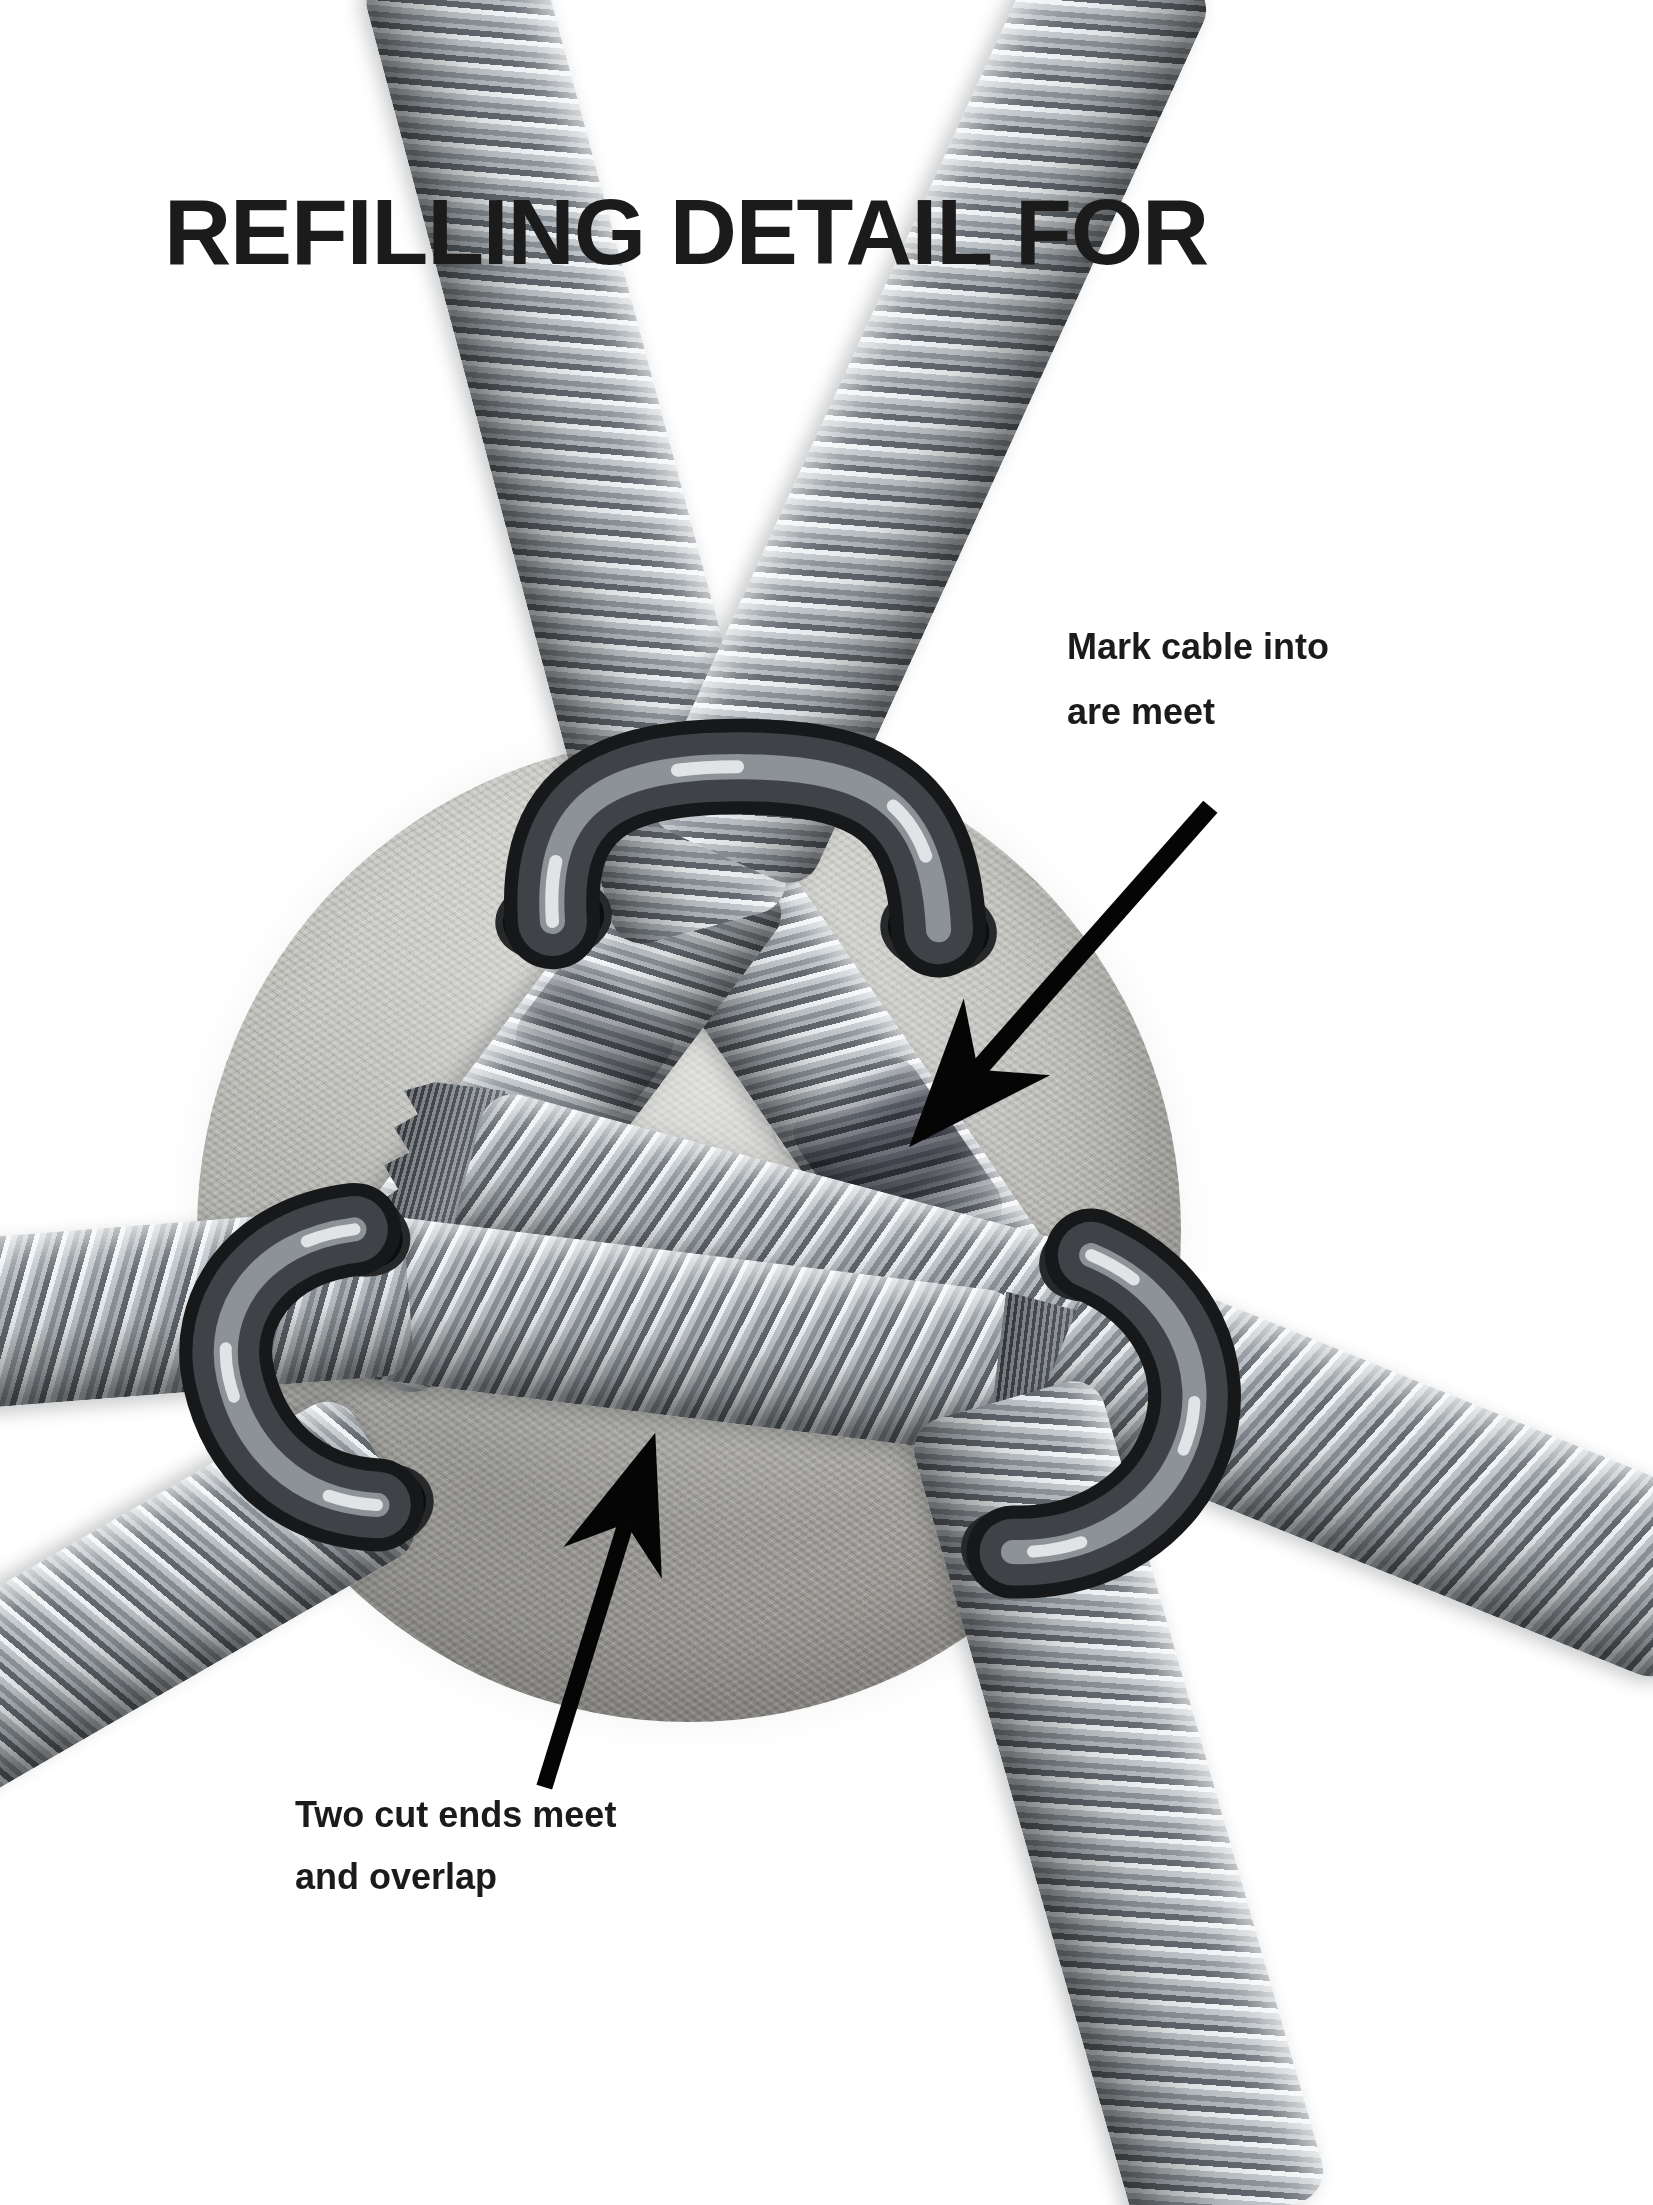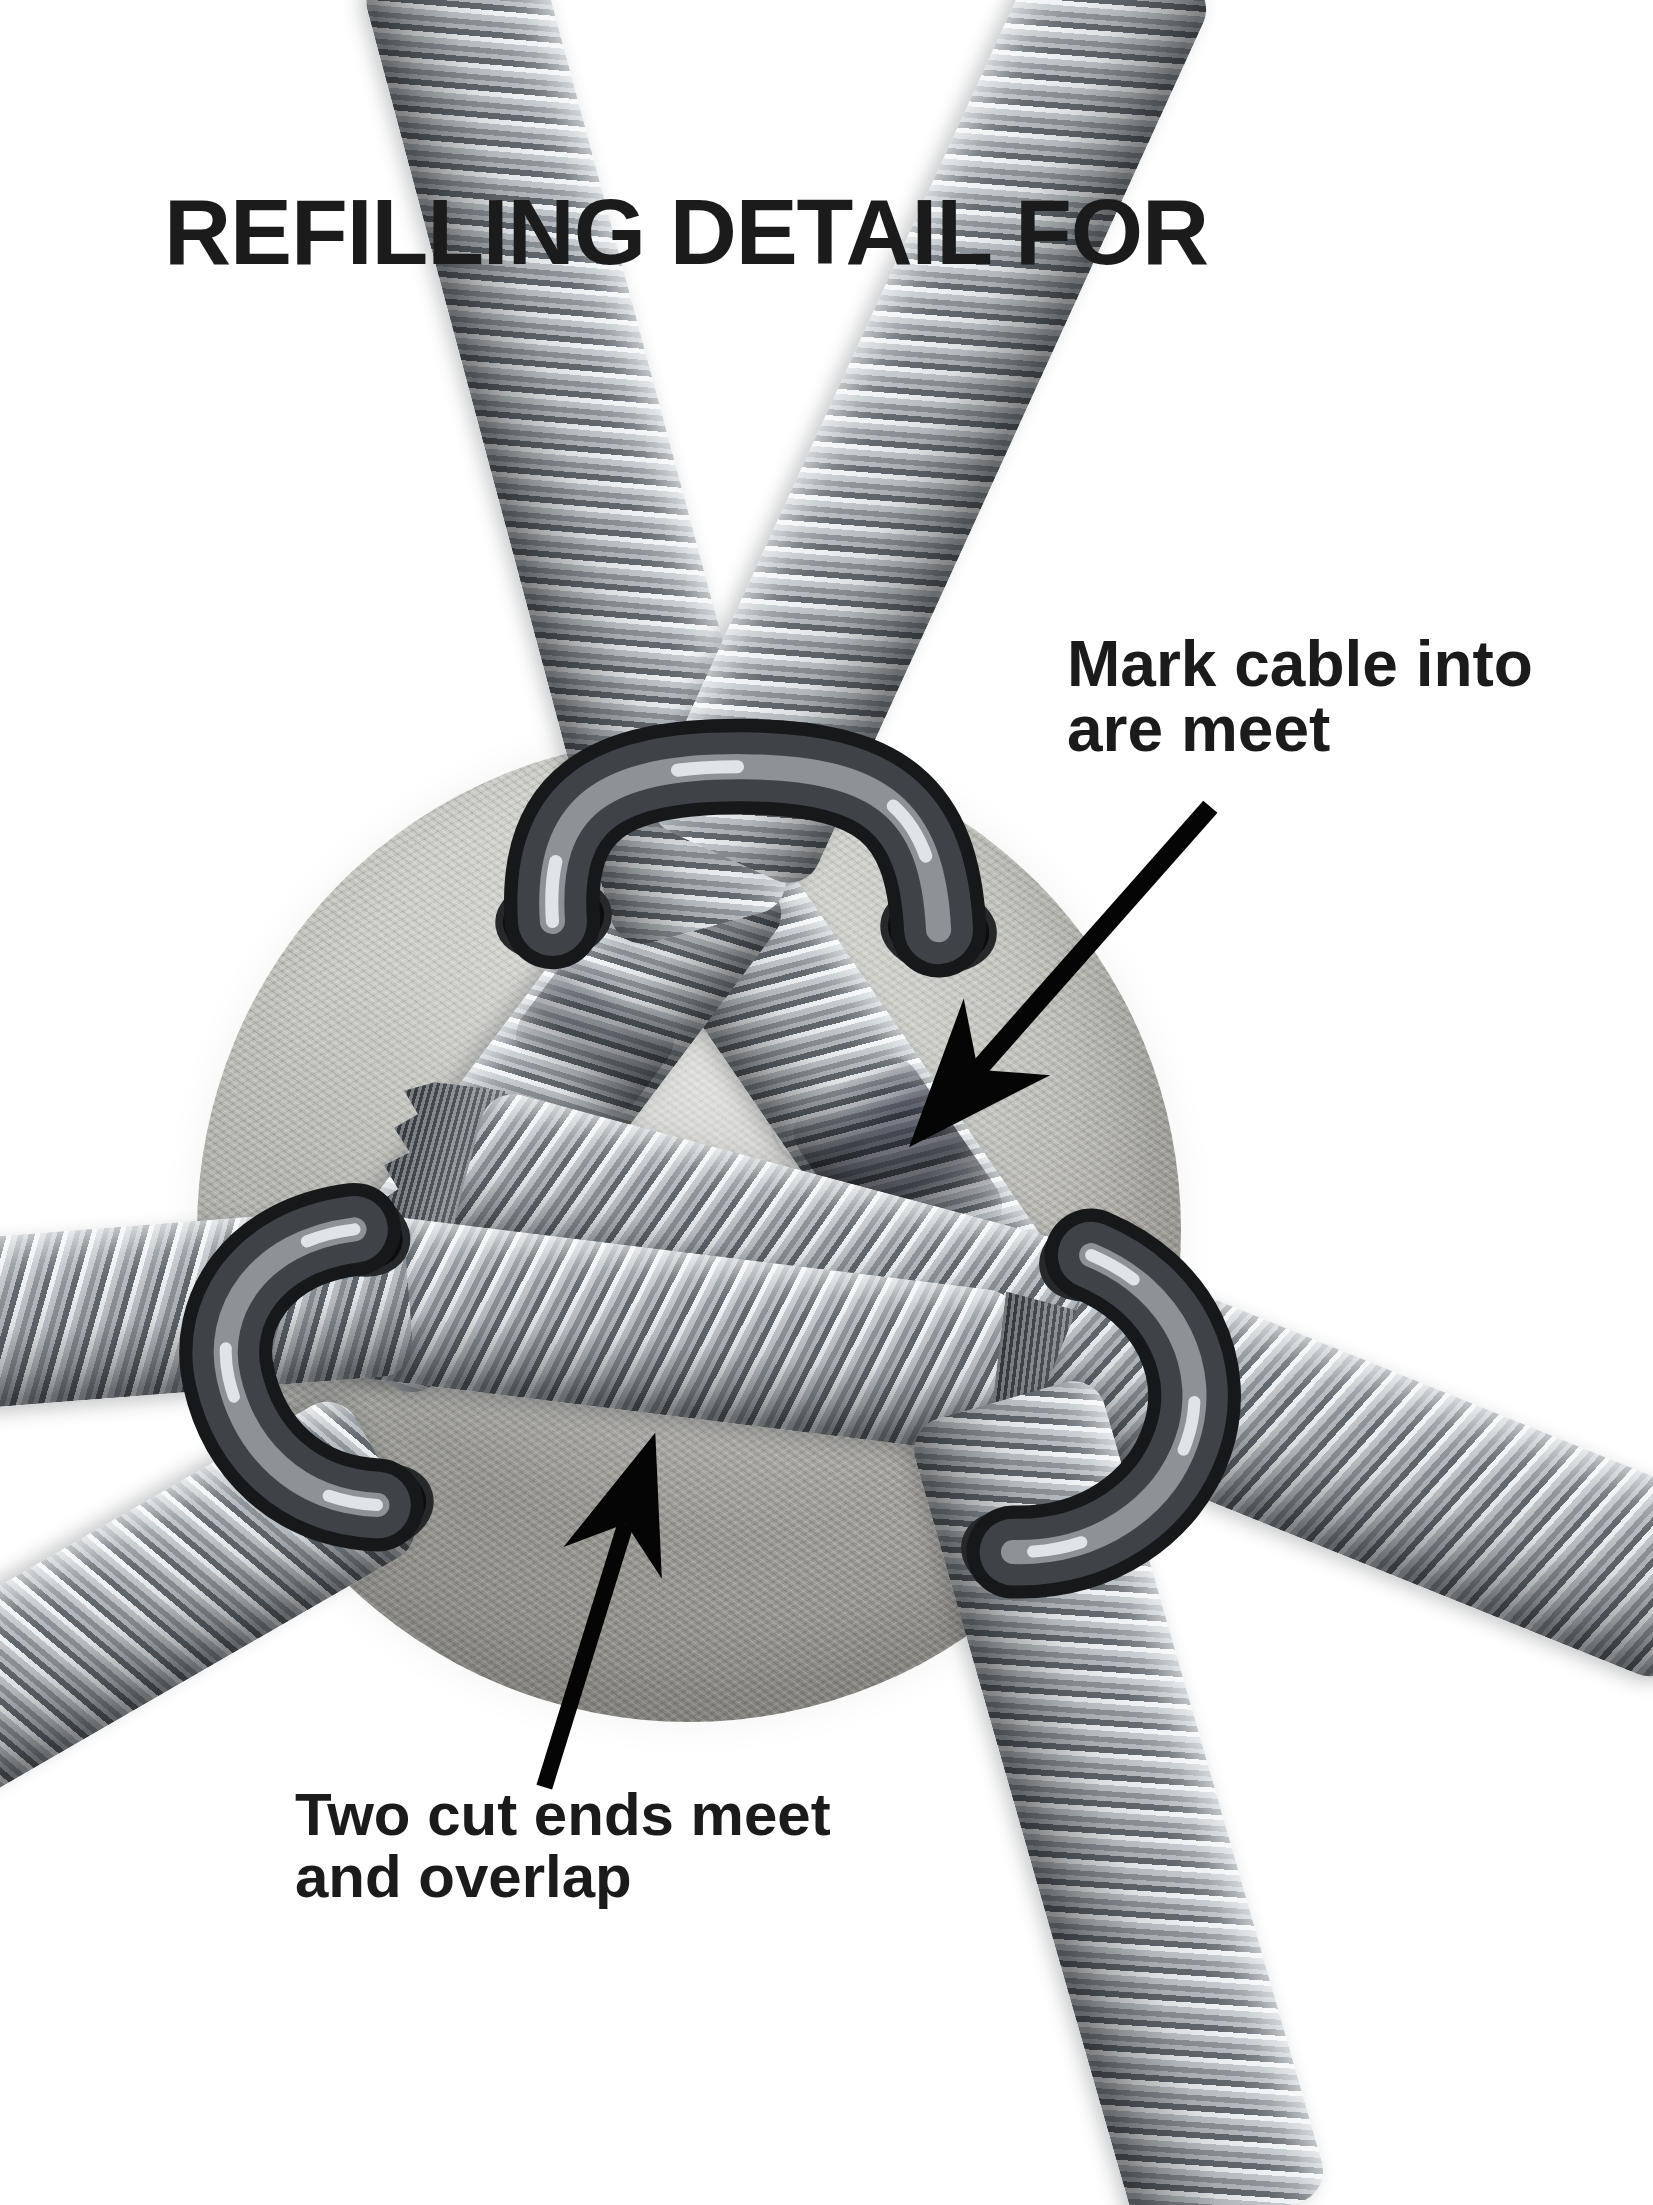--- a/index.html
+++ b/index.html
@@ -55,22 +55,22 @@
   .fray.left{clip-path:polygon(100% 0,28% 6%,0 16%,20% 28%,0 40%,22% 52%,0 64%,20% 76%,4% 88%,28% 100%,100% 100%);}
 
   .layer{position:absolute;left:0;top:0;width:1654px;height:2205px;}
 
   
   .title{
     position:absolute;left:164px;top:176px;color:var(--text-black);
     font-size:93px;line-height:112px;font-weight:700;letter-spacing:-1.1px;white-space:nowrap;
   }
   .note{position:absolute;color:var(--text-black);font-weight:700;white-space:nowrap;}
-  .note-mark{left:1067px;top:632px;font-size:64px;line-height:65px;}
-  .note-cut{left:295px;top:1784px;font-size:60px;line-height:62px;}
+  .note-mark{left:1067px;top:614px;font-size:36px;line-height:65px;}
+  .note-cut{left:295px;top:1784px;font-size:36px;line-height:62px;}
 </style>
 </head>
 <body>
 
 <div class="page">
 
   <div class="layer">
 
     <div class="disc"></div>
     <div class="stamp"></div>

